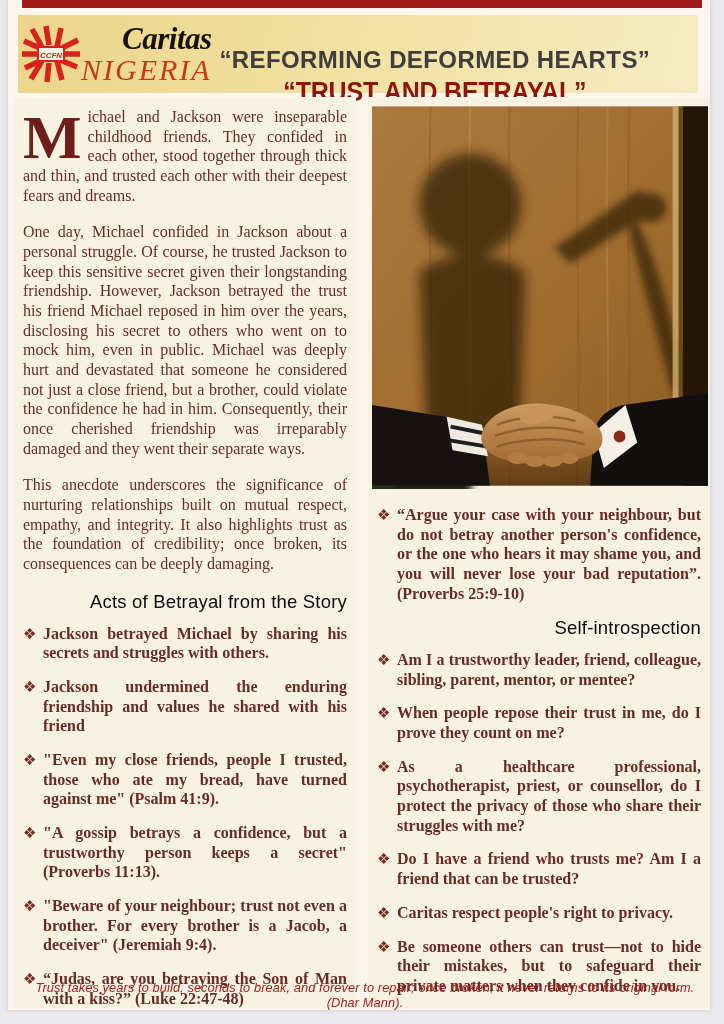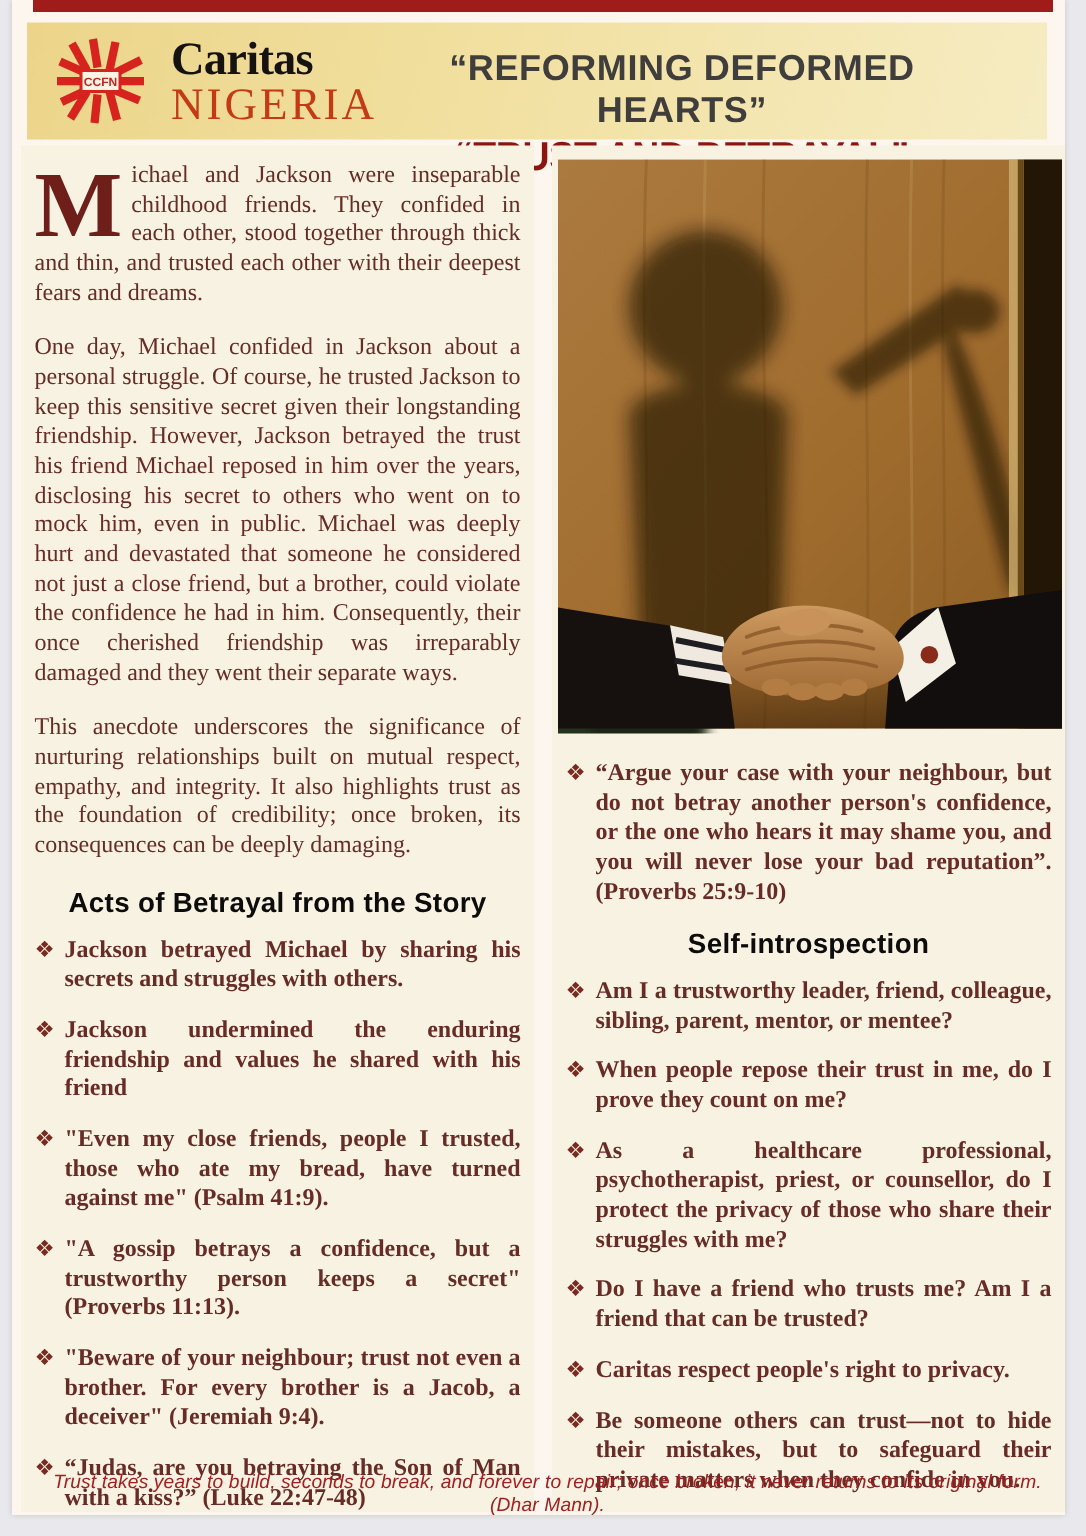--- a/index.html
+++ b/index.html
@@ -11,23 +11,23 @@
   .doc{
     position:absolute;left:8px;top:0;width:702px;height:1010px;
     background:#fdf6ef;box-shadow:0 0 4px rgba(0,0,0,.15);
   }
   .top-strip{position:absolute;top:0;left:14px;right:8px;height:8px;background:#a01c1a;}
   .band{
     position:absolute;top:15px;left:10px;right:12px;height:78px;
     background:linear-gradient(105deg,#ecd58a 0%,#f1e0a0 45%,#f6ecc2 100%);
     display:flex;align-items:center;
   }
-  .brand{display:flex;align-items:center;gap:20px;padding-left:16px;flex:0 0 auto;}
+  .brand{display:flex;align-items:center;gap:3px;padding-left:0;flex:0 0 auto;font-style:italic;}
   .brand-text{display:flex;flex-direction:column;line-height:1;margin-left:-6px;}
-  .brand-name{font-family:"Liberation Serif",serif;font-weight:700;font-size:31px;color:#151210;letter-spacing:-0.5px;}
+  .brand-name{font-family:"Liberation Serif",serif;font-weight:700;font-size:31px;color:#151210;letter-spacing:-0.5px;text-align:right;}
   .brand-country{font-family:"Liberation Serif",serif;font-size:30px;color:#c33a14;letter-spacing:2px;margin-top:1px;}
   .titles{flex:1;text-align:center;padding-right:40px;margin-top:44px;}
   .title{
     font-family:"Liberation Sans",sans-serif;font-weight:700;font-size:24px;
     color:#3f3e3c;letter-spacing:0.4px;
   }
   .subtitle{
     font-family:"Liberation Sans",sans-serif;font-weight:800;font-size:25px;
     color:#8d1510;letter-spacing:-0.2px;margin-top:3px;transform:scaleY(1.08);
   }
@@ -37,22 +37,22 @@
   }
   .col-left{left:6px;width:342px;}
   .col-right{left:360px;width:342px;}
   .col-inner{padding:10px 9px 0 9px;color:#682c26;font-size:16px;line-height:1.23;}
   .para{margin:0 0 17px 0;text-align:justify;}
   .dropcap{
     float:left;font-size:62px;line-height:0.78;padding:6px 6px 0 0;
     color:#6e1f1a;font-weight:700;font-family:"Liberation Serif",serif;
   }
   .sec-heading{
-    font-family:"Liberation Sans",sans-serif;font-weight:700;font-size:18.5px;
-    color:#0c0c0c;text-align:center;margin:14px 0 10px 0;letter-spacing:0.2px;
+    font-family:"Liberation Sans",sans-serif;font-weight:400;font-size:18.5px;
+    color:#0c0c0c;text-align:right;margin:14px 0 10px 0;letter-spacing:0.2px;
   }
   .bullet{display:flex;margin:0 0 14px 0;}
   .bmark{flex:0 0 20px;color:#7a2a20;font-size:15px;padding-top:1px;}
   .btext{flex:1;text-align:justify;font-weight:bold;}
   .photo-wrap{padding:6px 2px 0 4px;}
   .footer{
     position:absolute;left:20px;right:8px;top:980px;text-align:center;z-index:5;
     font-family:"Liberation Sans",sans-serif;font-weight:400;font-style:italic;
     font-size:12.8px;color:#a32020;letter-spacing:0.1px;
   }

